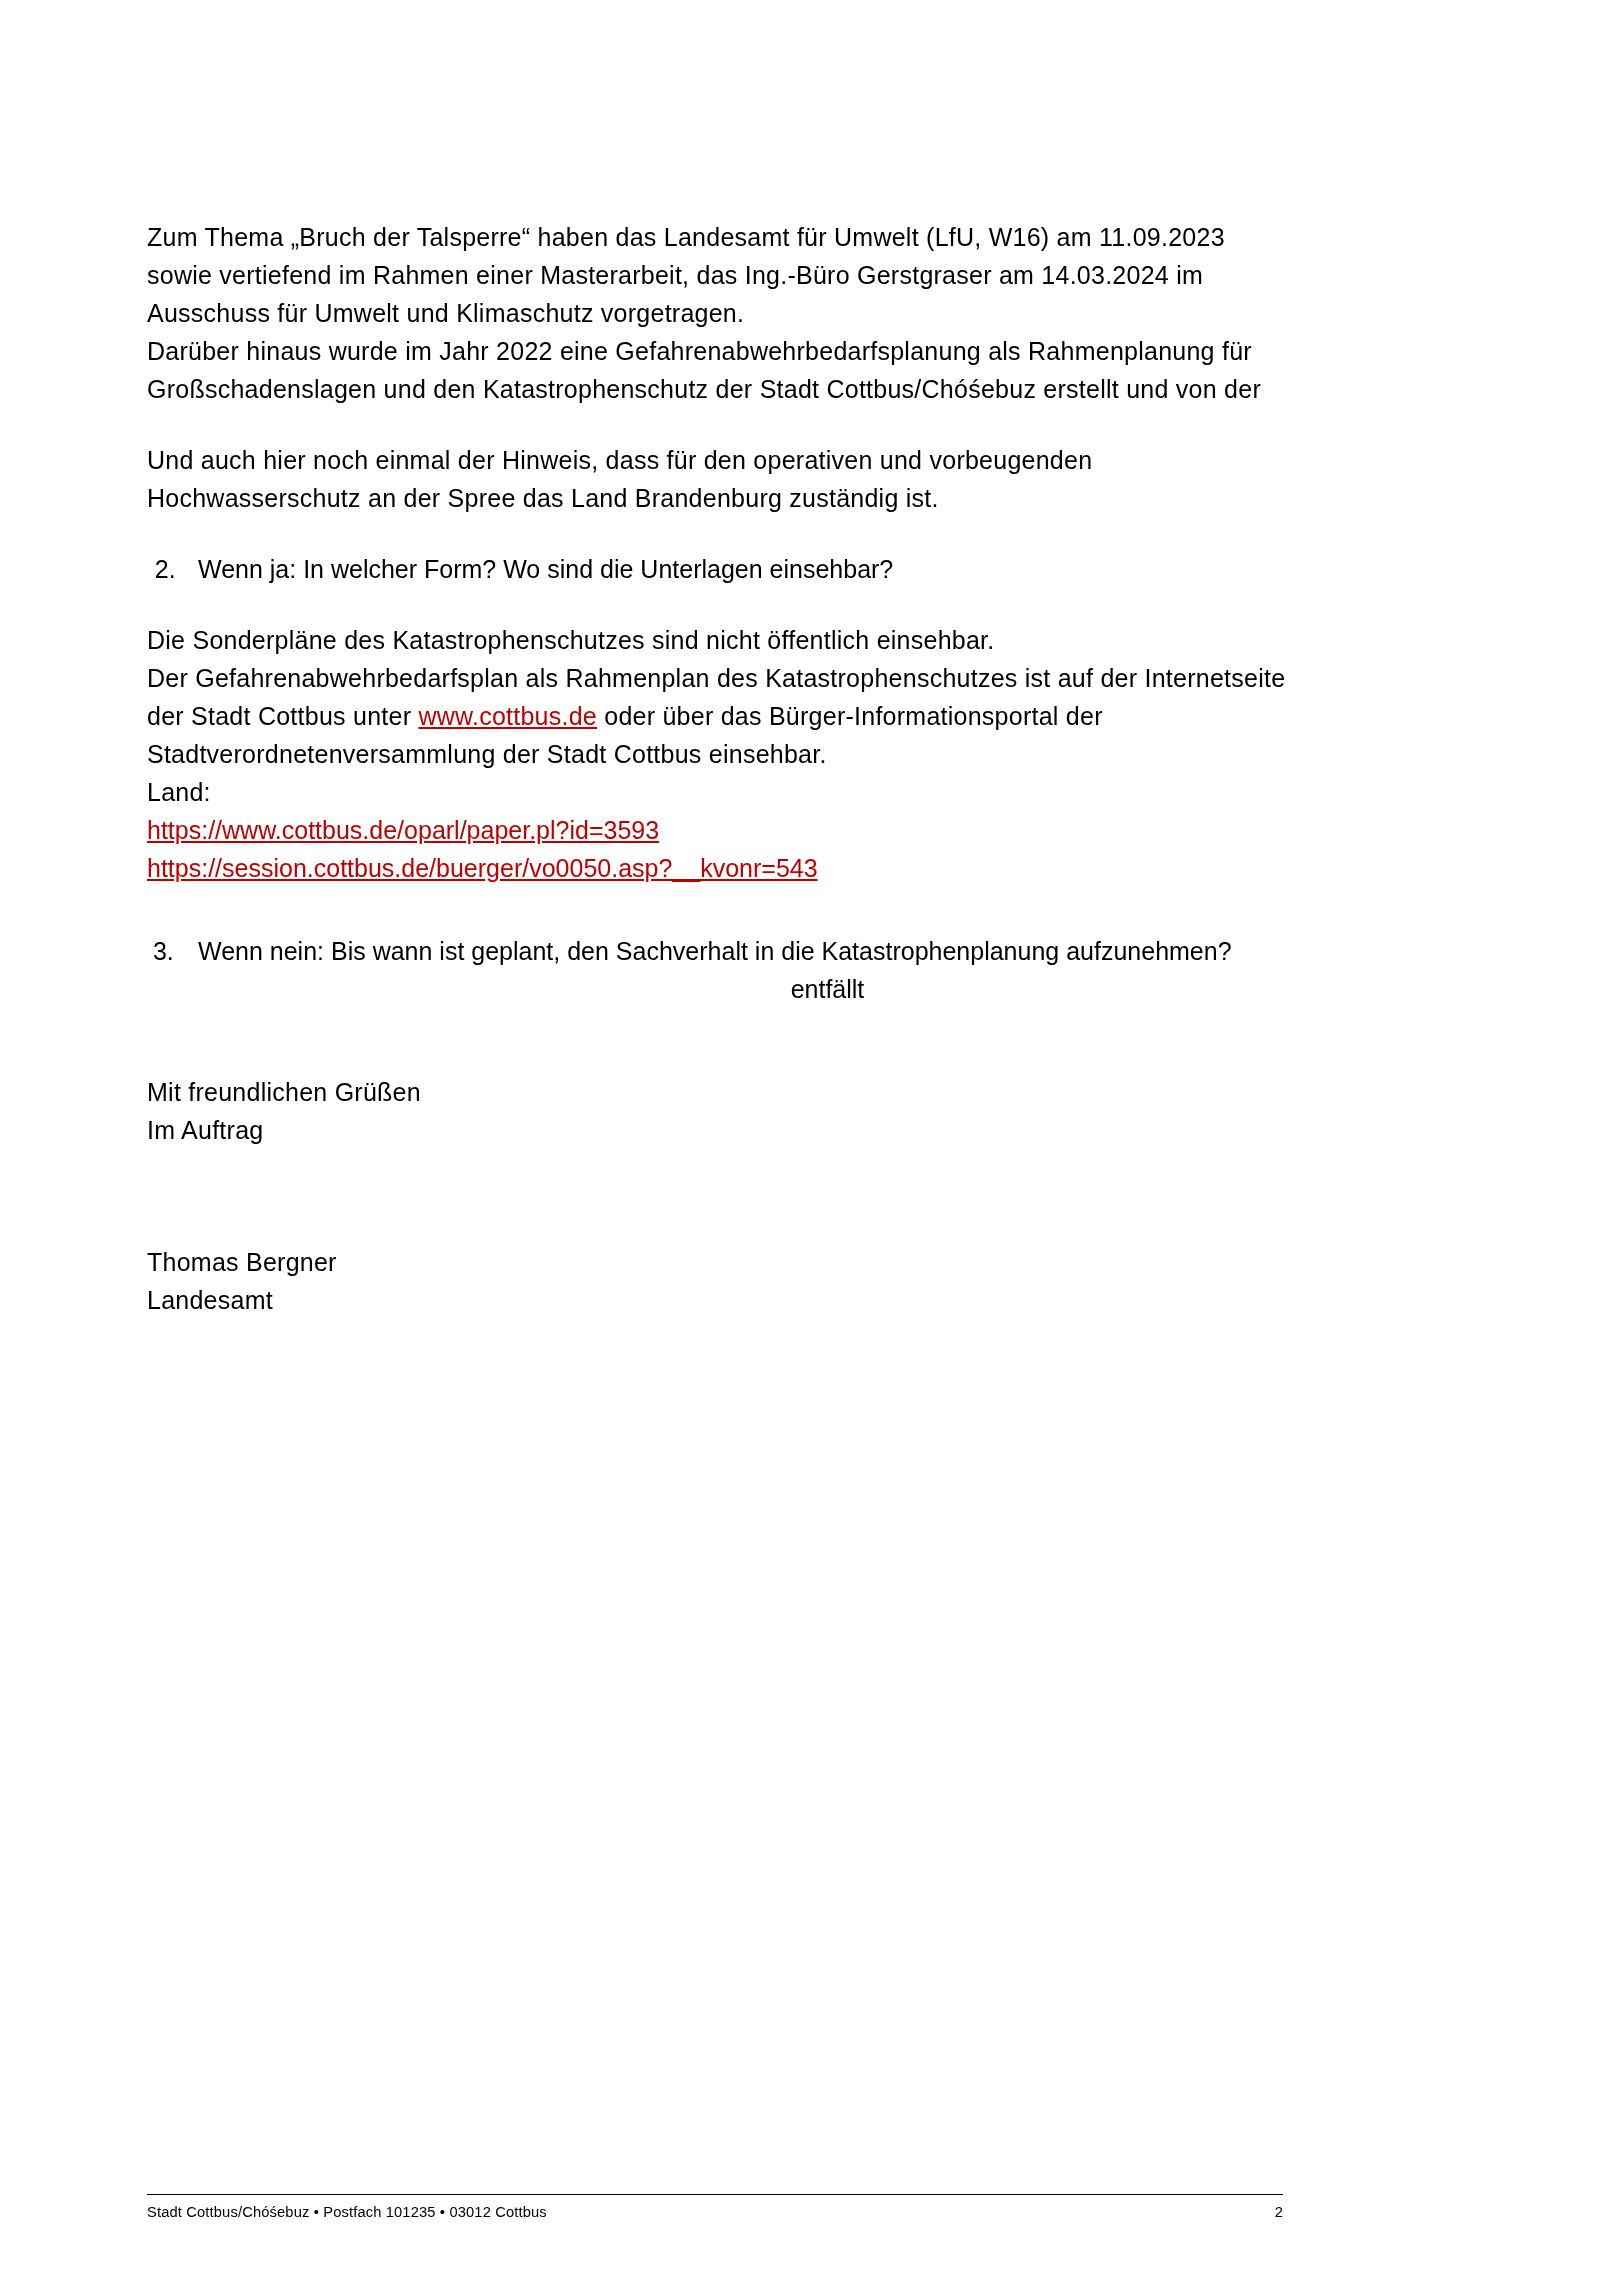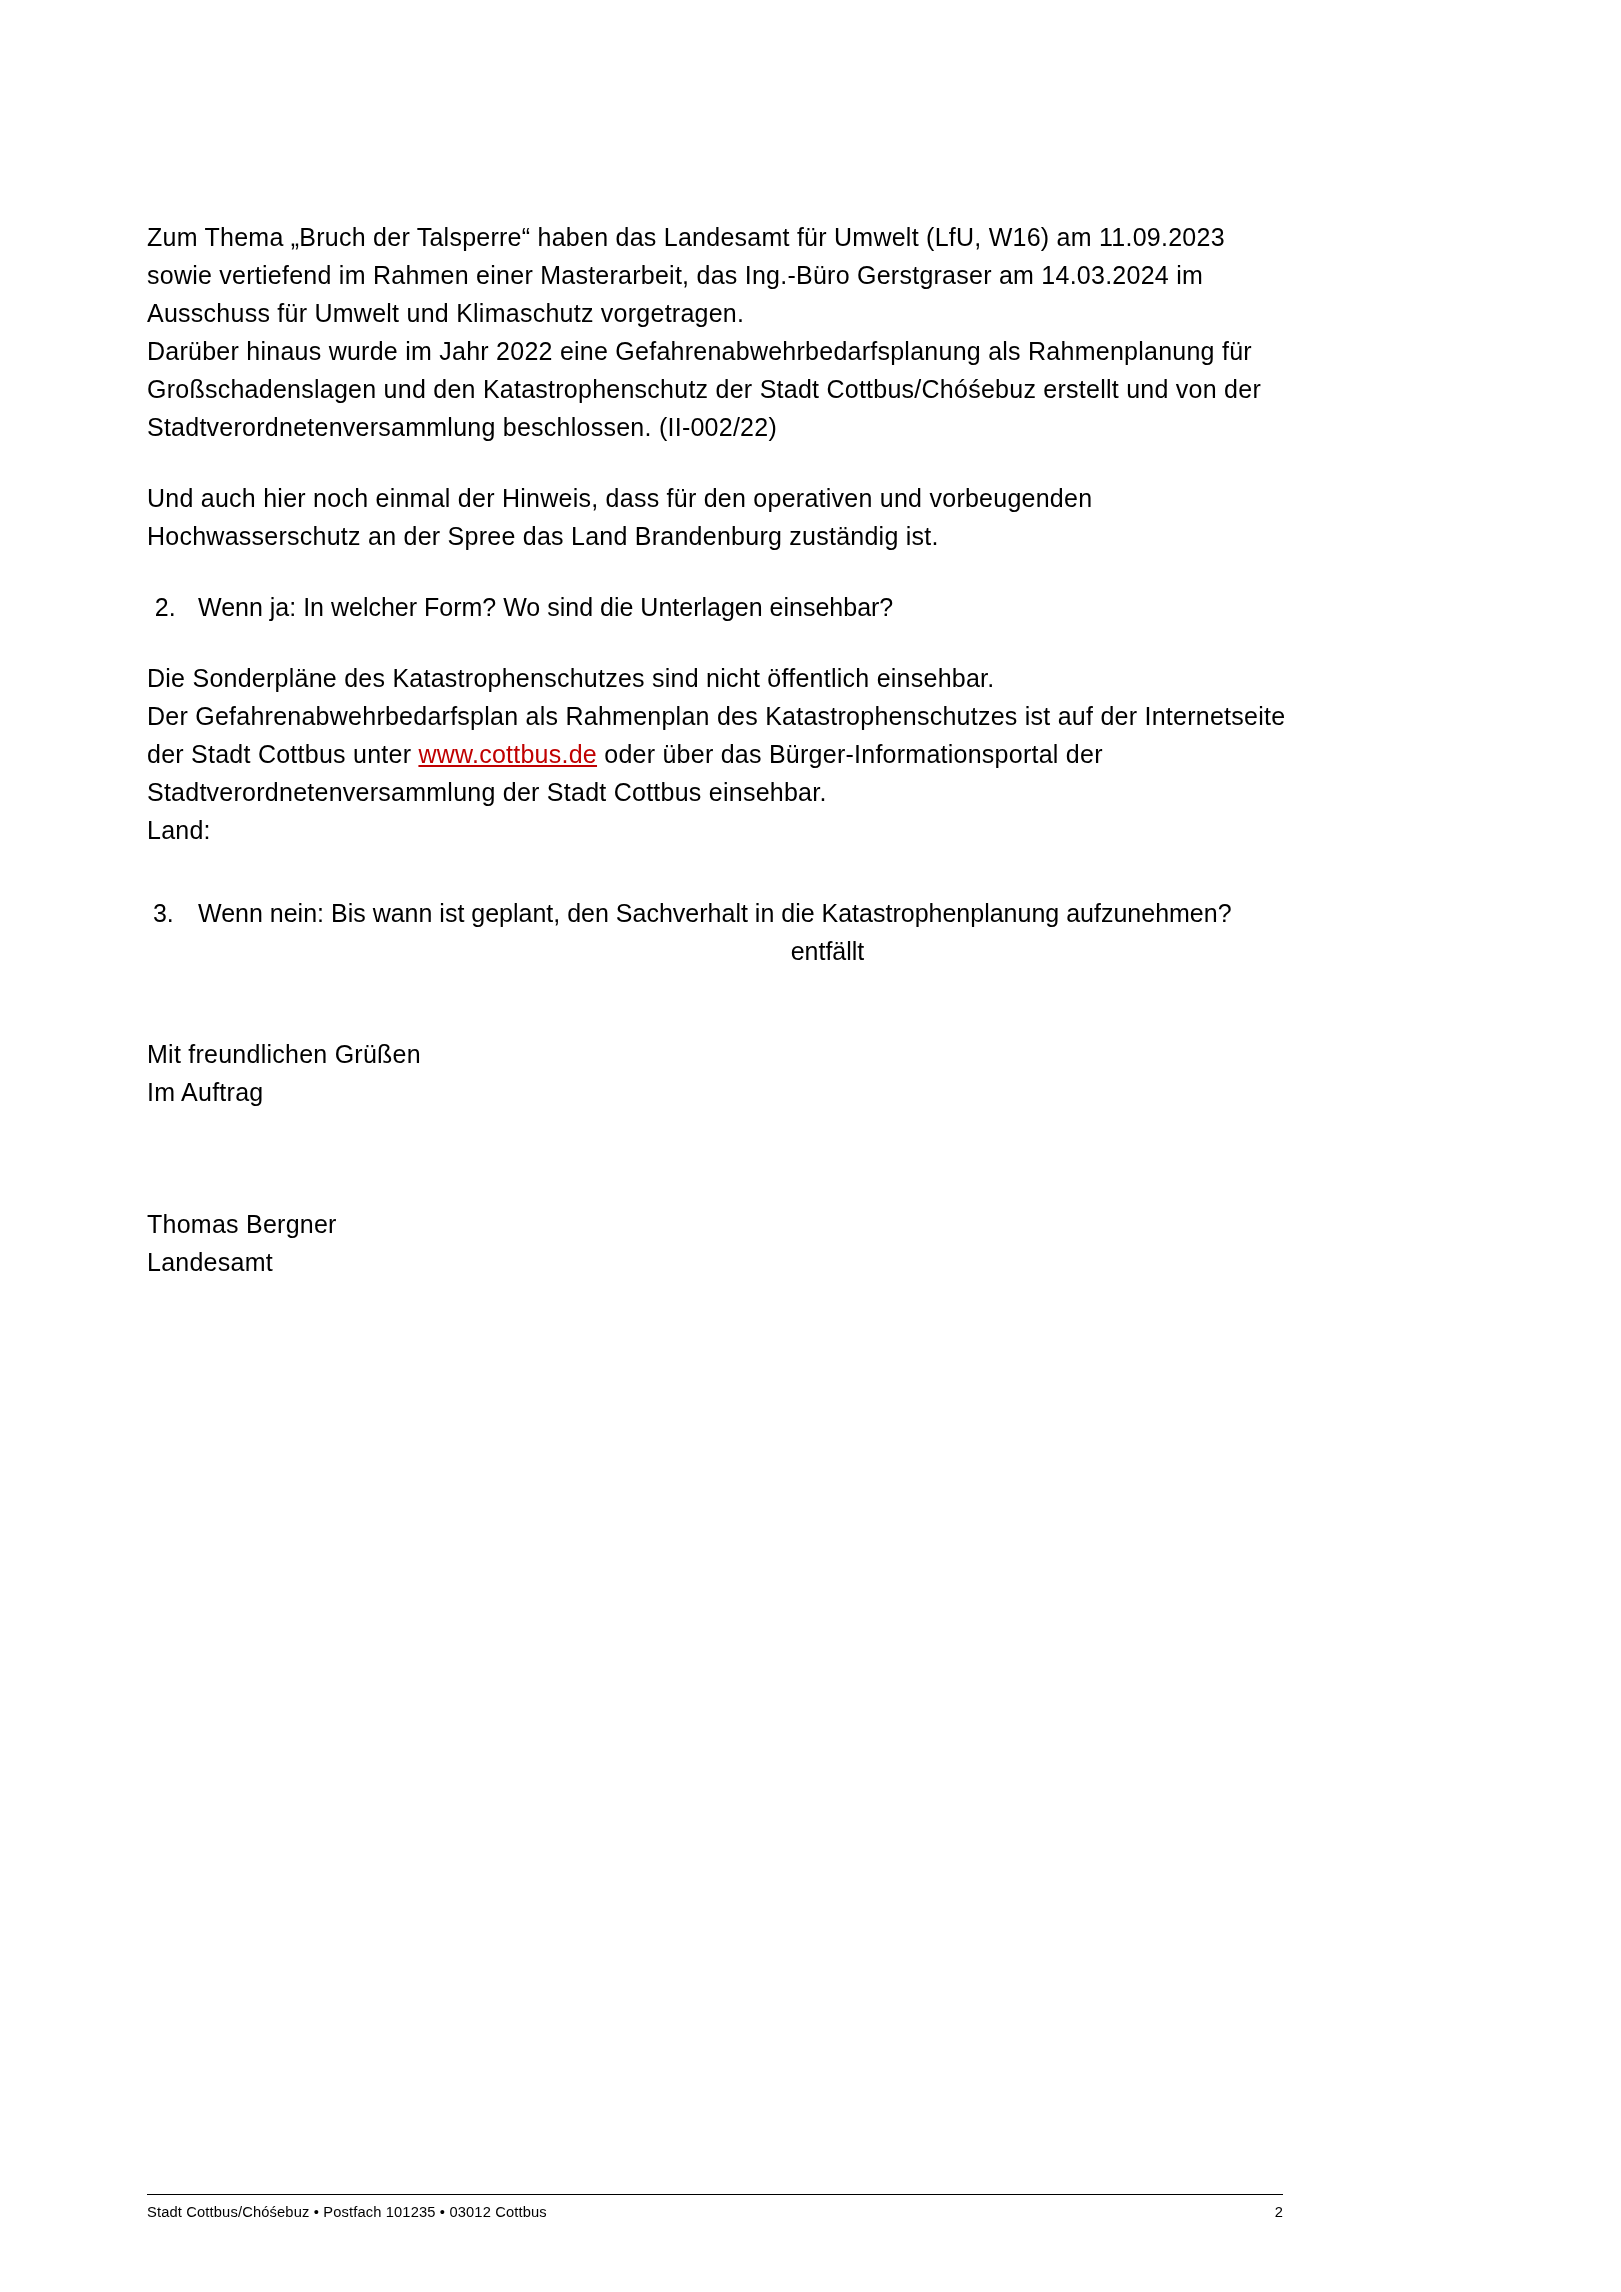--- a/index.html
+++ b/index.html
@@ -98,21 +98,20 @@
 <div class="page">
 
   <div class="content">
 
     <p class="para">
       <span>Zum Thema „Bruch der Talsperre“ haben das Landesamt für Umwelt (LfU, W16) am 11.09.2023</span><br>
       <span>sowie vertiefend im Rahmen einer Masterarbeit, das Ing.-Büro Gerstgraser am 14.03.2024 im</span><br>
       <span>Ausschuss für Umwelt und Klimaschutz vorgetragen.</span><br>
       <span>Darüber hinaus wurde im Jahr 2022 eine Gefahrenabwehrbedarfsplanung als Rahmenplanung für</span><br>
       <span>Großschadenslagen und den Katastrophenschutz der Stadt Cottbus/Chóśebuz erstellt und von der</span><br>
-      <span>Stadtverordnetenversammlung beschlossen. (II-002/22)</span>
     </p>
 
     <div class="spacer-md"></div>
 
     <p class="para">
       <span>Und auch hier noch einmal der Hinweis, dass für den operativen und vorbeugenden</span><br>
       <span>Hochwasserschutz an der Spree das Land Brandenburg zuständig ist.</span>
     </p>
 
     <div class="spacer-md"></div>
@@ -125,20 +124,24 @@
     <div class="spacer-md"></div>
 
     <p class="para">
       <span>Die Sonderpläne des Katastrophenschutzes sind nicht öffentlich einsehbar.</span><br>
       <span>Der Gefahrenabwehrbedarfsplan als Rahmenplan des Katastrophenschutzes ist auf der Internetseite</span><br>
       <span>der Stadt Cottbus unter </span><a class="link" href="#">www.cottbus.de</a><span> oder über das Bürger-Informationsportal der</span><br>
       <span>Stadtverordnetenversammlung der Stadt Cottbus einsehbar.</span><br>
       <span>Land:</span>
     </p>
 
+    <div class="linkline">
+      <a class="link" href="#">https://www.cottbus.de/oparl/paper.pl?id=3593</a><br>
+      <a class="link" href="#">https://session.cottbus.de/buerger/vo0050.asp?__kvonr=543</a>
+    </div>
 
     <div class="spacer-lg"></div>
 
     <div class="numbered q3">
       <span class="num">3.</span>
       <span class="txt">Wenn nein: Bis wann ist geplant, den Sachverhalt in die Katastrophenplanung aufzunehmen?</span>
     </div>
     <div class="sub-line">entfällt</div>
 
     <div class="spacer-xl"></div>

